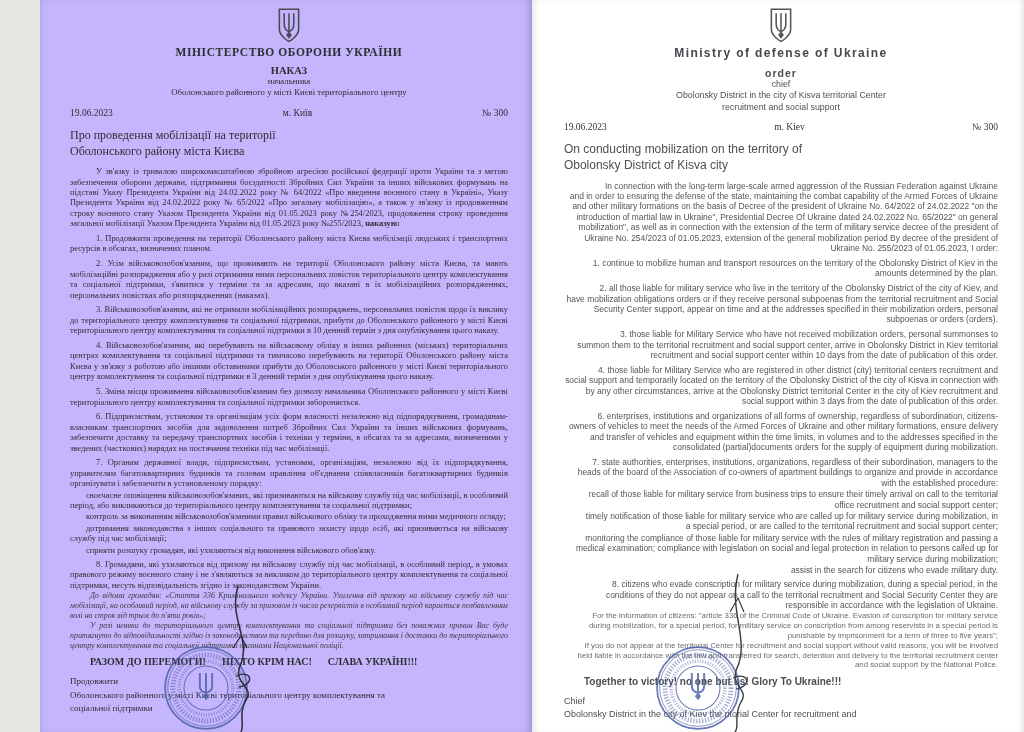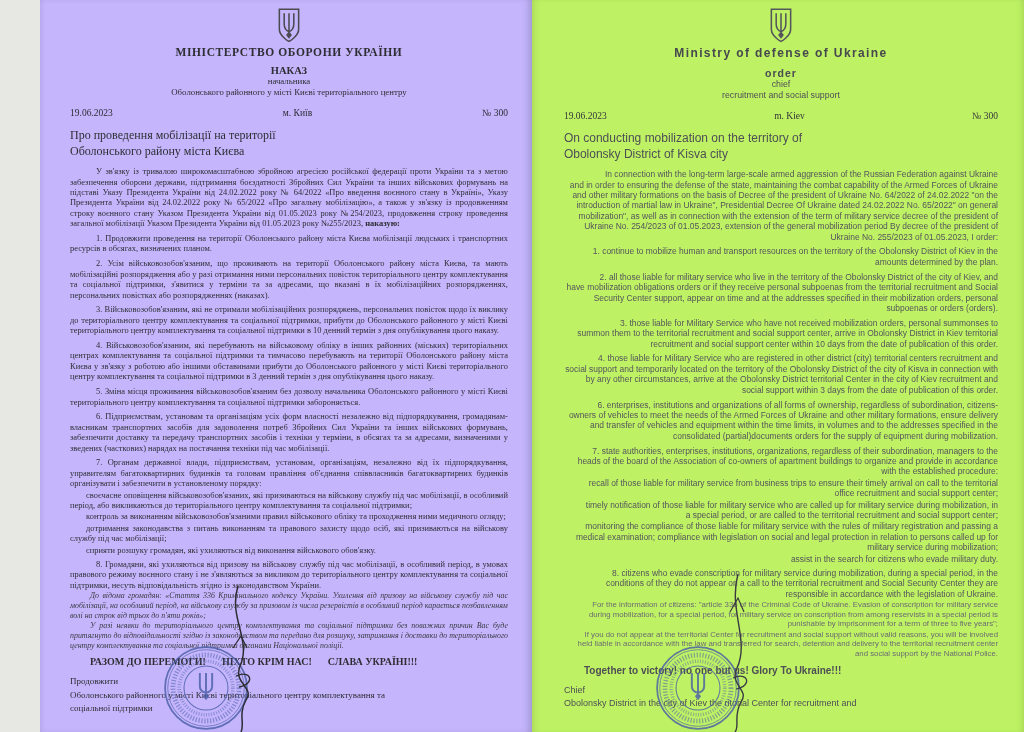--- a/index.html
+++ b/index.html
@@ -1,21 +1,21 @@
 <!DOCTYPE html>
 <html><head>
 <meta charset="utf-8">
 <style>
   html,body{margin:0;padding:0;}
   body{width:1024px;height:732px;background:#e7e7e4;font-family:"Liberation Sans",sans-serif;}
   .sheet{display:flex;width:1024px;height:732px;}
   .page{position:relative;width:512px;height:732px;box-sizing:border-box;overflow:hidden;}
   .page-left{background:#c4b5fd;padding:6px 24px 0 30px;font-family:"Liberation Serif",serif;color:#2e2e33;
     box-shadow:inset -7px 0 9px -5px rgba(0,0,0,.22), inset 4px 0 6px -4px rgba(0,0,0,.12);margin-left:40px;}
-  .page-right{background:#bef264;padding:6px 26px 8px 32px;font-family:"Liberation Sans",sans-serif;color:#4e4e55;
+  .page-right{background:#ffffff;padding:6px 26px 8px 32px;font-family:"Liberation Sans",sans-serif;color:#4e4e55;
     box-shadow:inset 7px 0 9px -6px rgba(0,0,0,.14), inset -5px 0 7px -4px rgba(0,0,0,.14);}
   .hdr{text-align:center;}
   .emblem{display:block;margin:2px auto 1px;}
   .ministry{font-weight:bold;font-size:11.5px;letter-spacing:.6px;margin-top:2px;}
   .page-right .ministry{font-size:12px;letter-spacing:1.4px;color:#47474e;}
   .order-title{font-weight:bold;font-size:10.5px;margin-top:7px;}
   .page-right .order-title{letter-spacing:1px;color:#4a4a52;}
   .of-line{font-size:8.8px;line-height:1.3;}
   .meta-row{display:flex;justify-content:space-between;align-items:baseline;font-size:9.5px;margin-top:9px;}
   .page-right .meta-row{font-family:"Liberation Serif",serif;color:#34343a;}
@@ -62,21 +62,21 @@
       <p><span>У зв'язку із тривалою широкомасштабною збройною агресією російської федерації проти України та з метою забезпечення оборони держави, підтримання боєздатності Збройних Сил України та інших військових формувань на підставі Указу Президента України від 24.02.2022 року № 64/2022 «Про введення воєнного стану в Україні», Указу Президента України від 24.02.2022 року № 65/2022 «Про загальну мобілізацію», а також у зв'язку із продовженням строку воєнного стану Указом Президента України від 01.05.2023 року №254/2023, продовження строку проведення загальної мобілізації Указом Президента України від 01.05.2023 року №255/2023, </span><b>наказую:</b></p>
       <p>1. Продовжити проведення на території Оболонського району міста Києва мобілізації людських і транспортних ресурсів в обсягах, визначених планом.</p>
       <p>2. Усім військовозобов'язаним, що проживають на території Оболонського району міста Києва, та мають мобілізаційні розпорядження або у разі отримання ними персональних повісток територіального центру комплектування та соціальної підтримки, з'явитися у терміни та за адресами, що вказані в їх мобілізаційних розпорядженнях, персональних повістках або розпорядженнях (наказах).</p>
       <p>3. Військовозобов'язаним, які не отримали мобілізаційних розпоряджень, персональних повісток щодо їх виклику до територіального центру комплектування та соціальної підтримки, прибути до Оболонського районного у місті Києві територіального центру комплектування та соціальної підтримки в 10 денний термін з дня опублікування цього наказу.</p>
       <p>4. Військовозобов'язаним, які перебувають на військовому обліку в інших районних (міських) територіальних центрах комплектування та соціальної підтримки та тимчасово перебувають на території Оболонського району міста Києва у зв'язку з роботою або іншими обставинами прибути до Оболонського районного у місті Києві територіального центру комплектування та соціальної підтримки в 3 денний термін з дня опублікування цього наказу.</p>
       <p>5. Зміна місця проживання військовозобов'язаним без дозволу начальника Оболонського районного у місті Києві територіального центру комплектування та соціальної підтримки забороняється.</p>
       <p>6. Підприємствам, установам та організаціям усіх форм власності незалежно від підпорядкування, громадянам-власникам транспортних засобів для задоволення потреб Збройних Сил України та інших військових формувань, забезпечити доставку та передачу транспортних засобів і техніки у терміни, в обсягах та за адресами, визначеними у зведених (часткових) нарядах на постачання техніки під час мобілізації.</p>
       <p style="margin-bottom:1px">7. Органам державної влади, підприємствам, установам, організаціям, незалежно від їх підпорядкування, управителям багатоквартирних будинків та головам правління об'єднання співвласників багатоквартирних будинків організувати і забезпечити в установленому порядку:</p>
       <p class="sub">своєчасне оповіщення військовозобов'язаних, які призиваються на військову службу під час мобілізації, в особливий період, або викликаються до територіального центру комплектування та соціальної підтримки;</p>
       <p class="sub">контроль за виконанням військовозобов'язаними правил військового обліку та проходження ними медичного огляду;</p>
-      <p class="sub">дотримання законодавства з питань виконанням та правового захисту щодо осіб, які призиваються на військову службу під час мобілізації;</p>
+      <p class="sub">дотримання законодавства з інших соціального та правового захисту щодо осіб, які призиваються на військову службу під час мобілізації;</p>
       <p class="sub" style="margin-bottom:4px">сприяти розшуку громадян, які ухиляються від виконання військового обов'язку.</p>
       <p style="margin-bottom:1px">8. Громадяни, які ухиляються від призову на військову службу під час мобілізації, в особливий період, в умовах правового режиму воєнного стану і не з'являються за викликом до територіального центру комплектування та соціальної підтримки, несуть відповідальність згідно із законодавством України.</p>
       <p class="note">До відома громадян: «Стаття 336 Кримінального кодексу України. Ухилення від призову на військову службу під час мобілізації, на особливий період, на військову службу за призовом із числа резервістів в особливий період карається позбавленням волі на строк від трьох до п'яти років»;</p>
       <p class="note">У разі неявки до територіального центру комплектування та соціальної підтримки без поважних причин Вас буде притягнуто до відповідальності згідно із законодавством та передано для розшуку, затримання і доставки до територіального центру комплектування та соціальної підтримки органами Національної поліції.</p>
     </div>
     <div class="slogan">
       <span>РАЗОМ ДО ПЕРЕМОГИ!</span><span>НІХТО КРІМ НАС!</span><span>СЛАВА УКРАЇНІ!!!</span>
     </div>
     <div class="sig">
       <div>Продовжити</div>
@@ -105,20 +105,21 @@
   <div class="page page-right">
     <div class="hdr">
       <svg class="emblem" width="26" height="36" viewBox="0 0 40 56">
         <path d="M5 2 H35 V33 C35 44 20 52 20 52 C20 52 5 44 5 33 Z" fill="none" stroke="#55555c" stroke-width="2.4"></path>
         <path d="M20 8 V37 M12.5 8 V25 C12.5 32 15 35 20 37 M27.5 8 V25 C27.5 32 25 35 20 37" fill="none" stroke="#55555c" stroke-width="2.4"></path>
         <path d="M20 36 L15.5 42 L20 48 L24.5 42 Z" fill="#55555c"></path>
       </svg>
       <div class="ministry">Ministry of defense of Ukraine</div>
       <div class="order-title">order</div>
       <div class="of-line">chief</div>
+      <div class="of-line">Obolonsky District in the city of Kisva territorial Center</div>
       <div class="of-line">recruitment and social support</div>
     </div>
     <div class="meta-row">
       <span>19.06.2023</span>
       <span>m. Kiev</span>
       <span>№ 300</span>
     </div>
     <div class="subject">
       <div>On conducting mobilization on the territory of</div>
       <div>Obolonsky District of Kisva city</div>

